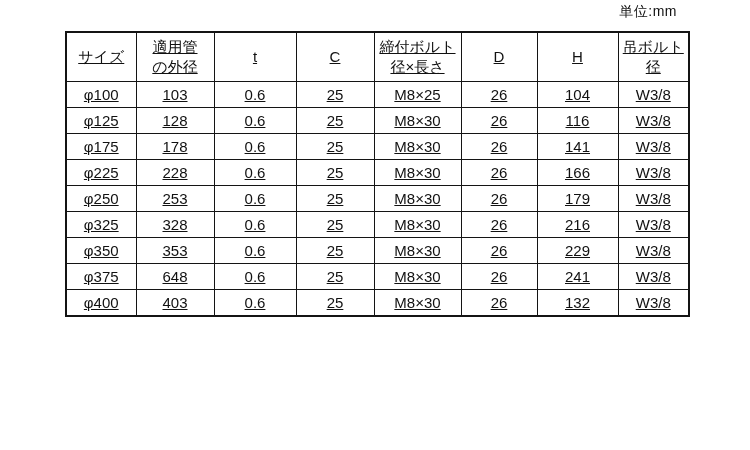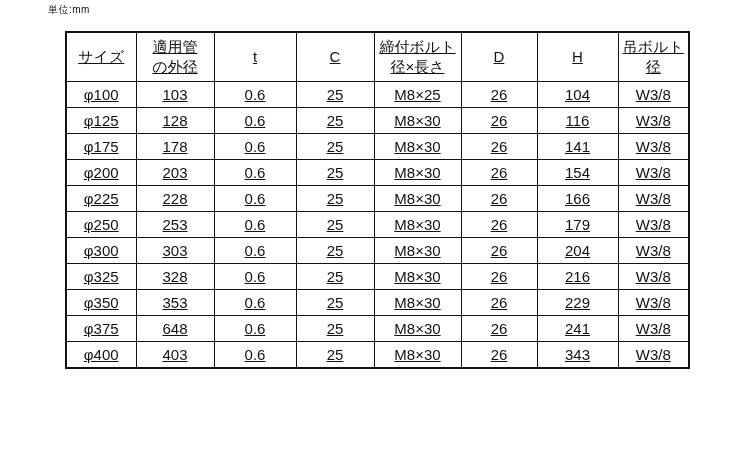--- a/index.html
+++ b/index.html
@@ -5,23 +5,23 @@
   html, body { margin: 0; padding: 0; }
   body {
     width: 750px; height: 450px;
     background: #ffffff;
     position: relative;
     font-family: "Liberation Sans", "DejaVu Sans", sans-serif;
     color: #111111;
   }
   .unit-label {
     position: absolute;
-    top: 3px; left: 48px; width: 622px;
-    text-align: left;
-    font-size: 10px;
+    top: 3px; left: 55px; width: 622px;
+    text-align: right;
+    font-size: 14px;
     letter-spacing: 0.5px;
   }
   table.spec {
     position: absolute;
     left: 65px; top: 31px;
     border-collapse: collapse;
     table-layout: fixed;
     border: 2px solid #141414;
     text-decoration: underline;
   }
@@ -109,57 +109,37 @@
         <td>φ175</td>
         <td>178</td>
         <td>0.6</td>
         <td>25</td>
         <td>M8×30</td>
         <td>26</td>
         <td>141</td>
         <td>W3/8</td>
       </tr>
       <tr>
-        <td>φ200</td>
-        <td>203</td>
-        <td>0.6</td>
-        <td>25</td>
-        <td>M8×30</td>
-        <td>26</td>
-        <td>154</td>
-        <td>W3/8</td>
-      </tr>
-      <tr>
         <td>φ225</td>
         <td>228</td>
         <td>0.6</td>
         <td>25</td>
         <td>M8×30</td>
         <td>26</td>
         <td>166</td>
         <td>W3/8</td>
       </tr>
       <tr>
         <td>φ250</td>
         <td>253</td>
         <td>0.6</td>
         <td>25</td>
         <td>M8×30</td>
         <td>26</td>
         <td>179</td>
-        <td>W3/8</td>
-      </tr>
-      <tr>
-        <td>φ300</td>
-        <td>303</td>
-        <td>0.6</td>
-        <td>25</td>
-        <td>M8×30</td>
-        <td>26</td>
-        <td>204</td>
         <td>W3/8</td>
       </tr>
       <tr>
         <td>φ325</td>
         <td>328</td>
         <td>0.6</td>
         <td>25</td>
         <td>M8×30</td>
         <td>26</td>
         <td>216</td>
@@ -185,17 +165,17 @@
         <td>241</td>
         <td>W3/8</td>
       </tr>
       <tr>
         <td>φ400</td>
         <td>403</td>
         <td>0.6</td>
         <td>25</td>
         <td>M8×30</td>
         <td>26</td>
-        <td>343</td>
+        <td>132</td>
         <td>W3/8</td>
       </tr>
     </tbody>
 </table>
 
 </body></html>

